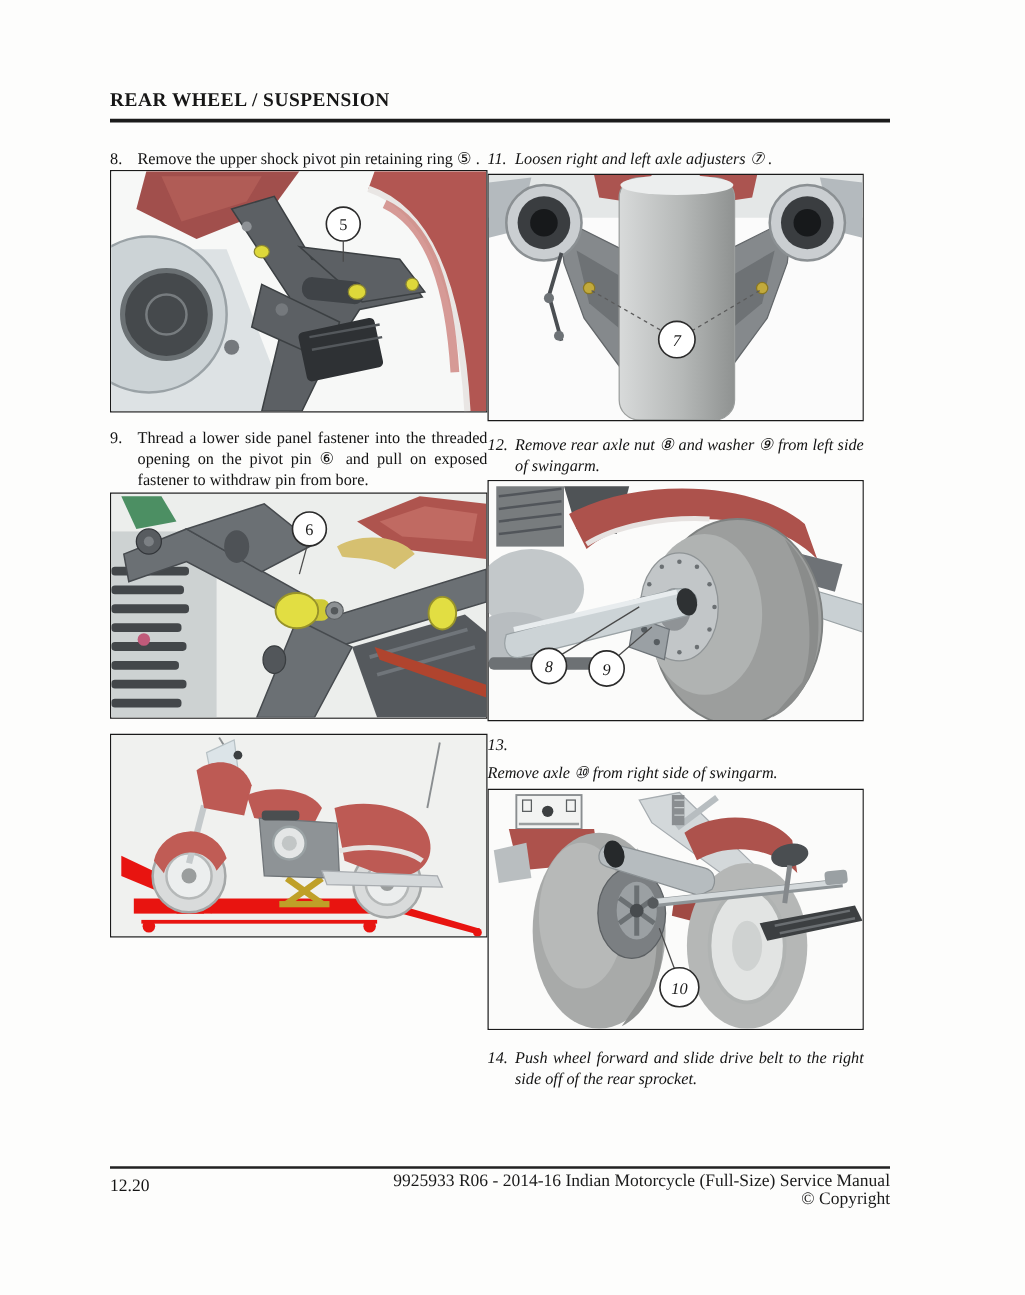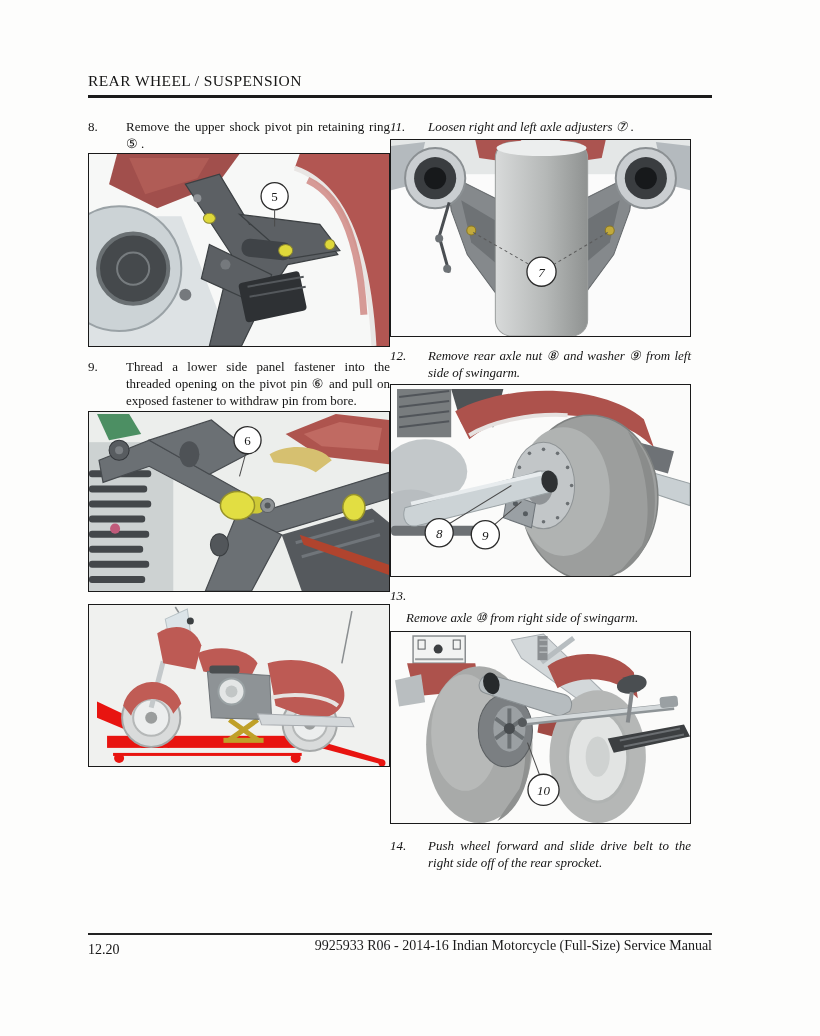--- a/index.html
+++ b/index.html
@@ -8,36 +8,36 @@
     background:#f6f6f5;
     font-family:"Liberation Serif","DejaVu Serif",serif;
     position:relative;
   }
   .page{
     position:absolute;left:0;top:0;width:820px;height:1036px;
     background:#fdfdfc;overflow:hidden;
   }
   .page-title{
     position:absolute;left:88px;top:72px;
-    font-size:15.5px;font-weight:400;letter-spacing:.4px;
+    font-size:15.5px;font-weight:700;letter-spacing:.4px;
     color:#161616;margin:0;
   }
   .header-rule{
     position:absolute;left:88px;top:95px;width:624px;height:2.5px;
     background:#1b1b1b;
   }
   .col{position:absolute;top:110px;}
   .col-left{left:88px;width:302px;}
   .col-right{left:390px;width:301px;font-style:italic;}
   .step{
     display:flex;align-items:flex-start;
     font-size:13px;line-height:17px;color:#131313;
   }
   .step .num{flex:0 0 22px;}
-  .step .txt{flex:1 1 auto;text-align:justify;margin-left:16px;}
+  .step .txt{flex:1 1 auto;text-align:justify;}
   .figure{
     box-sizing:border-box;border:1.5px solid #1a1a1a;background:#fff;
     width:100%;
   }
   .figure svg{display:block;width:100%;height:100%;}
   
   .m8{margin-top:8px;}  .mf1{margin-top:1px;height:194px;}
   .m9{margin-top:11px;} .mf2{margin-top:2px;height:181px;}
   .m10{margin-top:10px;}.mf3{margin-top:12px;height:163px;}
   .m11{margin-top:8px;} .mf4{margin-top:4px;height:198px;}
@@ -410,15 +410,16 @@
       <span class="num">14.</span>
       <span class="txt">Push wheel forward and slide drive belt to the right side off of the rear sprocket.</span>
     </div>
 
   </div>
 
   <div class="footer-rule"></div>
   <div class="footer-page">12.20</div>
   <div class="footer-right">
     <div>9925933 R06 - 2014-16 Indian Motorcycle (Full-Size) Service Manual</div>
+    <div>© Copyright</div>
   </div>
 
 </div>
 
 </body></html>

